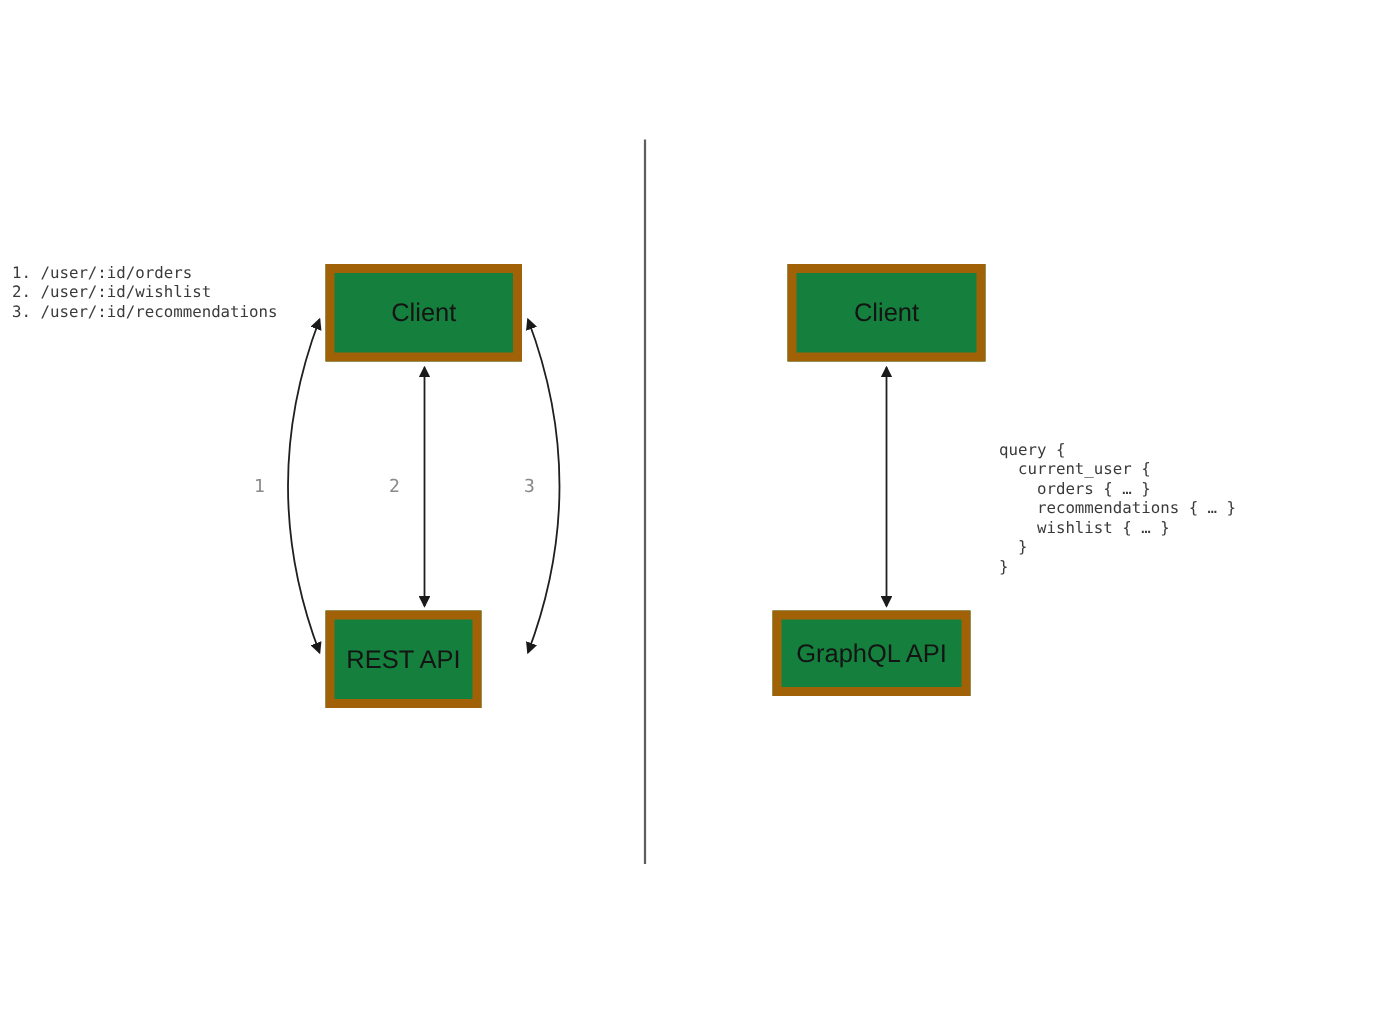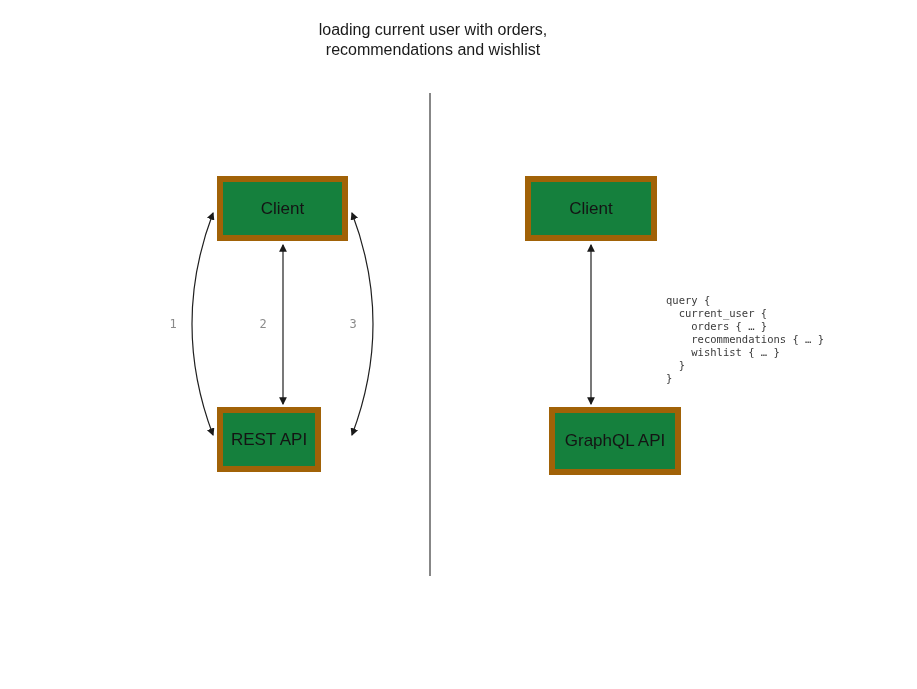--- a/index.html
+++ b/index.html
@@ -45,41 +45,42 @@
     border: 6px solid #a16207;
     display: flex;
     align-items: center;
     justify-content: center;
     font-size: 17px;
     color: #141414;
   }
   .node-client-left  { left: 217px; top: 176px; width: 131px; height: 65px; }
   .node-rest-api     { left: 217px; top: 407px; width: 104px; height: 65px; }
   .node-client-right { left: 525px; top: 176px; width: 132px; height: 65px; }
-  .node-graphql-api  { left: 549px; top: 407px; width: 132px; height: 68px; }
+  .node-graphql-api  { left: 515px; top: 407px; width: 132px; height: 57px; }
   .arrow-label {
     position: absolute;
     width: 16px;
     text-align: center;
     font-family: "DejaVu Sans Mono", "Liberation Mono", monospace;
     font-size: 12px;
     color: #8a8a8a;
   }
   .arrow-label-1 { left: 165px; top: 317px; }
   .arrow-label-2 { left: 255px; top: 317px; }
   .arrow-label-3 { left: 345px; top: 317px; }
 </style>
 </head>
 <body>
 
 <div class="canvas">
 
-  <div class="title">loading current user with orders,
-recommendations and wishlist</div>
 
+  <pre class="code endpoints">1. /user/:id/orders
+2. /user/:id/wishlist
+3. /user/:id/recommendations</pre>
 
   <pre class="code query">query {
   current_user {
     orders { … }
     recommendations { … }
     wishlist { … }
   }
 }</pre>
 
   <svg class="diagram-svg" width="917" height="689" viewBox="0 0 917 689">

